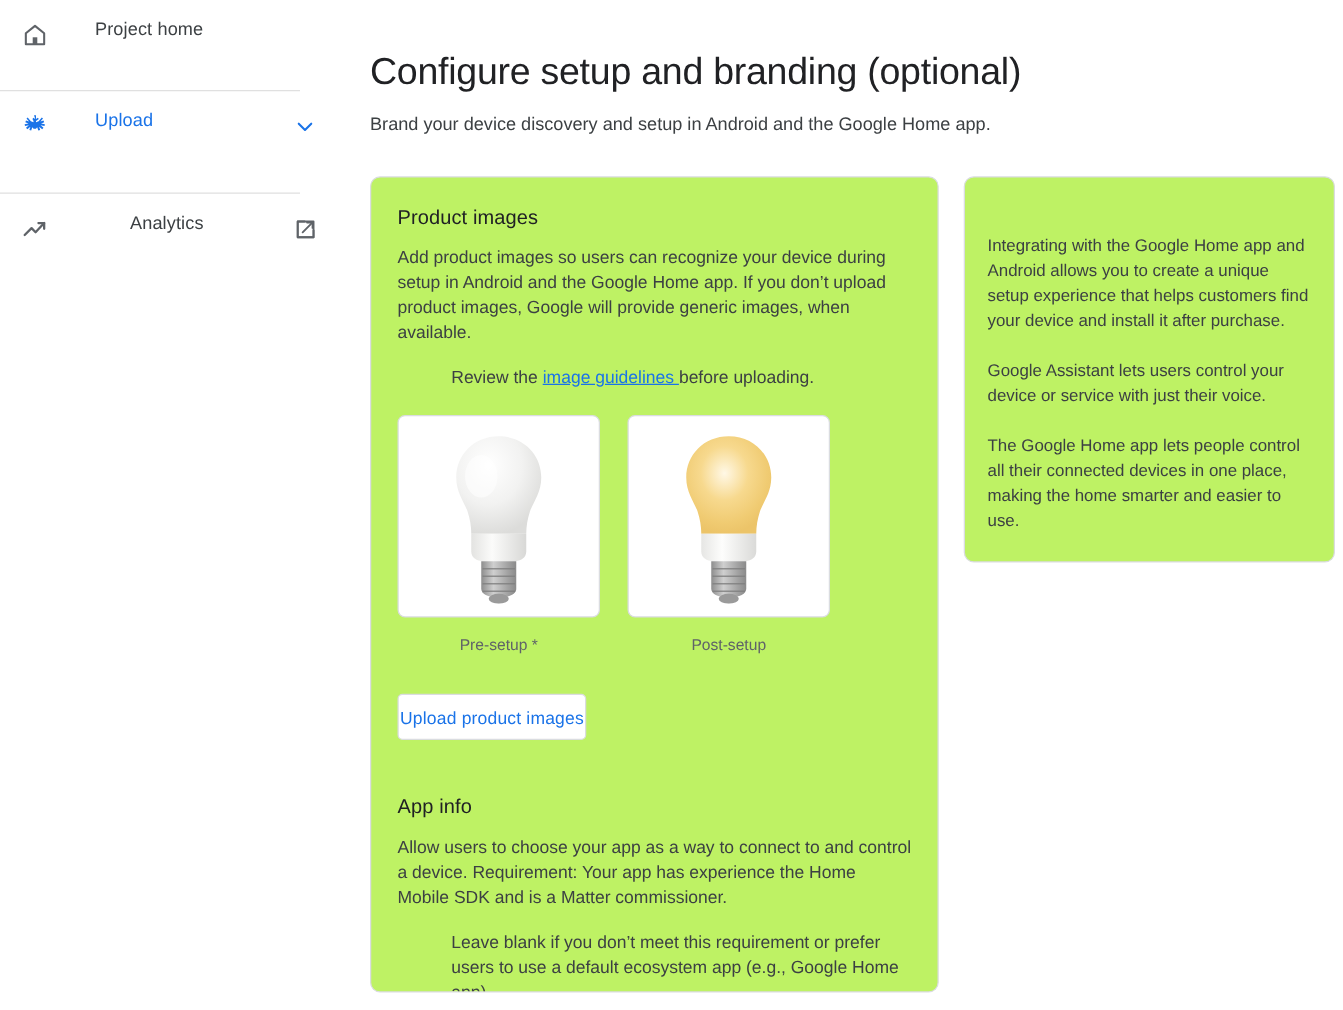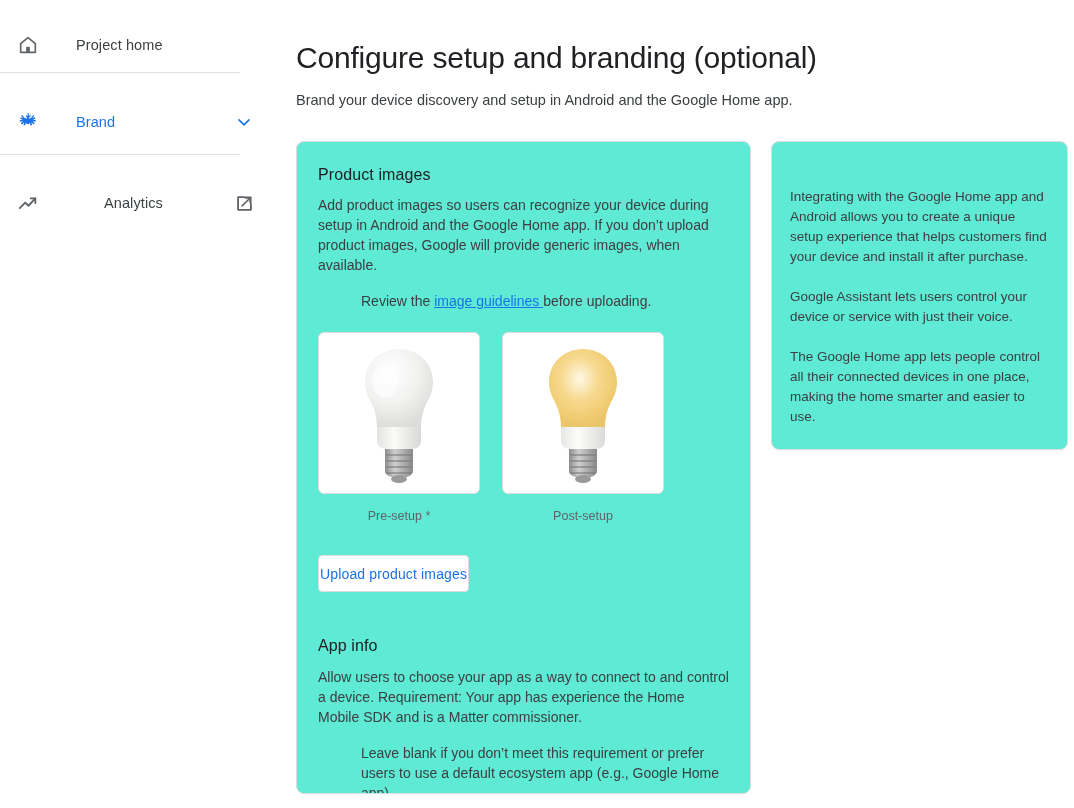--- a/index.html
+++ b/index.html
@@ -25,21 +25,20 @@
   .nav-group { position: relative; }
   .nav-group.divided::after {
     content: "";
     position: absolute;
     left: 0; right: 40px; bottom: 0;
     height: 1px;
     background: #e0e0e0;
   }
   .nav-item {
     display: flex;
-    align-items: center;
     height: 73px;
     padding: 16px 24px 0 16px;
     cursor: pointer;
     user-select: none;
   }
   .nav-item .nav-icon {
     width: 24px; height: 24px;
     flex: 0 0 24px;
     display: flex; align-items: center; justify-content: center;
     color: #5f6368;
@@ -88,21 +87,21 @@
   .content-row {
     display: flex;
     align-items: flex-start;
     margin-top: 31px;
     padding-left: 16px;
     gap: 20px;
   }
 
   
   .card {
-    background: #5eead4;
+    background: #bef264;
     border: 1px solid #dadce0;
     border-radius: 8px;
   }
   .card-left {
     width: 455px;
     flex: 0 0 455px;
     padding: 24px 21px 0 21px;
     height: 653px;
     overflow: hidden;
   }
@@ -231,21 +230,21 @@
       </div>
     </div>
 
     <div class="nav-group divided">
       <div class="nav-item matter active">
         <span class="nav-icon">
           <svg width="24" height="24" viewBox="0 0 24 24" fill="#1a73e8">
             <path d="M11.2 3.2h1.6v3.0l1.5-1.1.75 1.0-2.25 1.7v.9l2.1-.75 2.55-3.0.95.8-2.1 2.45 2.5-.9.55 1.5-2.55.9 3.1.6-.3 1.55-3.15-.6 2.35 2.0-1.05 1.2-2.45-2.1.85 2.6-1.5.5-.9-2.75-1.0 1.35h-1.9l-1.0-1.35-.9 2.75-1.5-.5.85-2.6-2.45 2.1-1.05-1.2 2.35-2.0-3.15.6-.3-1.55 3.1-.6-2.55-.9.55-1.5 2.5.9-2.1-2.45.95-.8 2.55 3.0 2.1.75v-.9L9.95 6.1l.75-1.0 1.5 1.1z"></path>
           </svg>
         </span>
-        <span class="nav-label">Brand</span>
+        <span class="nav-label">Upload</span>
         <span class="nav-trail">
           <svg width="20" height="20" viewBox="0 0 24 24" fill="none" stroke="#1a73e8" stroke-width="2" stroke-linecap="round" stroke-linejoin="round">
             <path d="M6 9.5 12 15.5 18 9.5"></path>
           </svg>
         </span>
       </div>
     </div>
 
     <div class="nav-group">
       <div class="nav-item analytics">

